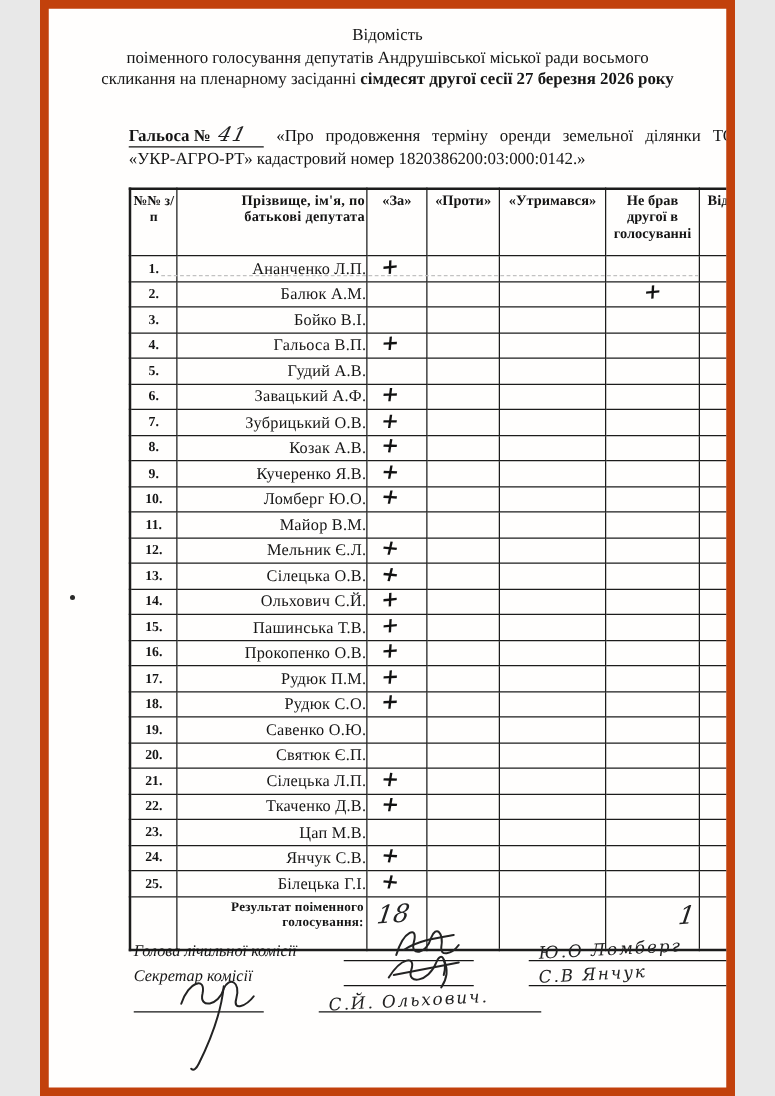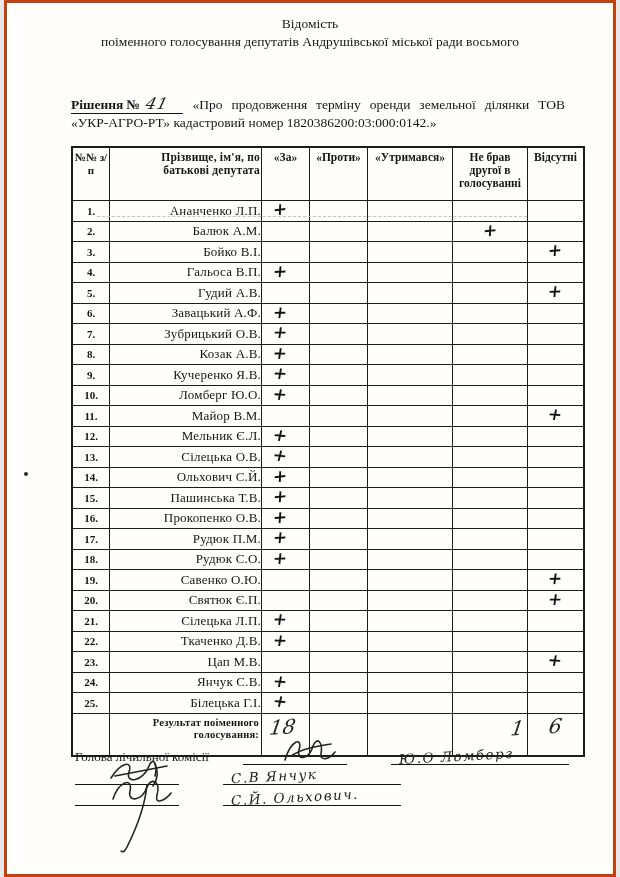--- a/index.html
+++ b/index.html
@@ -1,18 +1,18 @@
 <!DOCTYPE html>
 <html><head>
 <meta charset="utf-8">
 <style>
   html,body{margin:0;padding:0;background:#e8e8e8;}
   .page{
-    position:relative; width:612px; height:877px; margin:0 auto;
-    background:#fffefd; border:3px solid #c2410c; box-sizing:border-box;
+    position:relative; width:556px; height:877px; margin:0 auto;
+    background:#fffefd; border:7px solid #c2410c; box-sizing:border-box;
     font-family:"Liberation Serif", serif; color:#151515; overflow:hidden;
   }
   
   .title-block{position:absolute; top:12px; left:20px; right:20px; text-align:center; line-height:17.5px; font-size:13.5px;}
   .title-block .t-line{white-space:nowrap;}
   .t-bold{font-weight:bold;}
   
   .decision{position:absolute; top:92px; left:64px; width:494px; font-size:13.5px; line-height:17px; text-align:justify;}
   .decision .dec-underline{border-bottom:1.6px solid #151515; padding-right:14px; margin-right:10px; display:inline-block;}
   .dec-label{font-weight:bold;}
@@ -36,40 +36,41 @@
   .hw-num{font-size:20px; line-height:20px; display:inline-block; transform:skewX(-12deg) rotate(-4deg);}
   td.r-za{ text-align:left; padding-left:8px; padding-top:3px;}
   td.r-ne{ text-align:right; padding-right:3px; padding-top:4px;}
   td.r-vid{ text-align:center; padding-top:2px;}
   
   .artifact-dash{position:absolute; border-top:1px dashed #c2c2c2; height:0;}
   .speck{position:absolute; left:17px; top:469px; width:4px; height:4px; border-radius:50%; background:#2a2a2a;}
   
   .sig-block{position:absolute; top:741px; left:68px; width:500px;}
   .sig-row{display:flex; align-items:flex-end; height:20.5px; position:relative;}
-  .sig-role{width:168px; font-size:13px; line-height:16px;}
+  .sig-role{width:168px; font-size:13px; line-height:16px;font-style:italic;}
   .sig-line-mid{width:104px; border-bottom:1.2px solid #151515; height:16px; position:relative;}
   .sig-gap{width:44px;}
   .sig-line-right{width:178px; border-bottom:1.2px solid #151515; height:16px; position:relative;}
   .sig-name{position:absolute; left:8px; bottom:0px; font-family:"DejaVu Serif", serif; font-style:italic; font-size:13.5px; letter-spacing:1.5px; white-space:nowrap; transform:rotate(-3deg); color:#222;}
   .sig-svg{position:absolute; overflow:visible; left:28px; top:-14px; width:80px; height:34px;}
   svg path{stroke:#232323; stroke-width:1.6; fill:none; stroke-linecap:round;}
 </style>
 </head>
 <body>
 
 <div class="page">
 
   <div class="title-block">
     <div class="t-line">Відомість</div>
     <div class="t-line">поіменного голосування депутатів Андрушівської міської ради восьмого</div>
+    <div class="t-line"><span>скликання на пленарному засіданні </span><span class="t-bold">сімдесят другої сесії  27 березня 2026 року</span></div>
   </div>
 
   <div class="decision">
-    <span class="dec-underline"><span class="dec-label">Рішення №</span><span class="hw dec-number">41</span></span><span>«Про продовження терміну оренди земельної ділянки ТОВ «УКР-АГРО-РТ» кадастровий номер 1820386200:03:000:0142.»</span>
+    <span class="dec-underline"><span class="dec-label">Гальоса №</span><span class="hw dec-number">41</span></span><span>«Про продовження терміну оренди земельної ділянки ТОВ «УКР-АГРО-РТ» кадастровий номер 1820386200:03:000:0142.»</span>
   </div>
 
   <table class="votes">
     <thead>
       <tr>
         <th class="c-num">№№ з/п</th>
         <th class="c-name">Прізвище, ім'я, по батькові депутата</th>
         <th class="c-za">«За»</th>
         <th class="c-proty">«Проти»</th>
         <th class="c-utrymavsia">«Утримався»</th>
@@ -328,20 +329,21 @@
           <path d="M14,26 C20,6 32,2 28,16 C25,27 38,26 42,12 C46,2 52,8 50,20 C49,27 58,26 64,18"></path>
           <path d="M20,22 C32,14 48,12 60,10"></path>
         </svg>
       </div>
       <div class="sig-gap"></div>
       <div class="sig-line-right">
         <span class="sig-name">Ю.О Ломберг</span>
       </div>
     </div>
     <div class="sig-row">
+      <div class="sig-role">Секретар комісії</div>
       <div class="sig-line-mid">
         <svg class="sig-svg" viewBox="0 0 80 34">
           <path d="M8,24 C18,8 30,6 26,18 C22,30 40,28 46,12 C50,2 55,10 52,22"></path>
           <path d="M12,22 L64,12"></path>
           <path d="M52,10 C56,18 54,26 50,32"></path>
         </svg>
       </div>
       <div class="sig-gap"></div>
       <div class="sig-line-right">
         <span class="sig-name">С.В Янчук</span>

